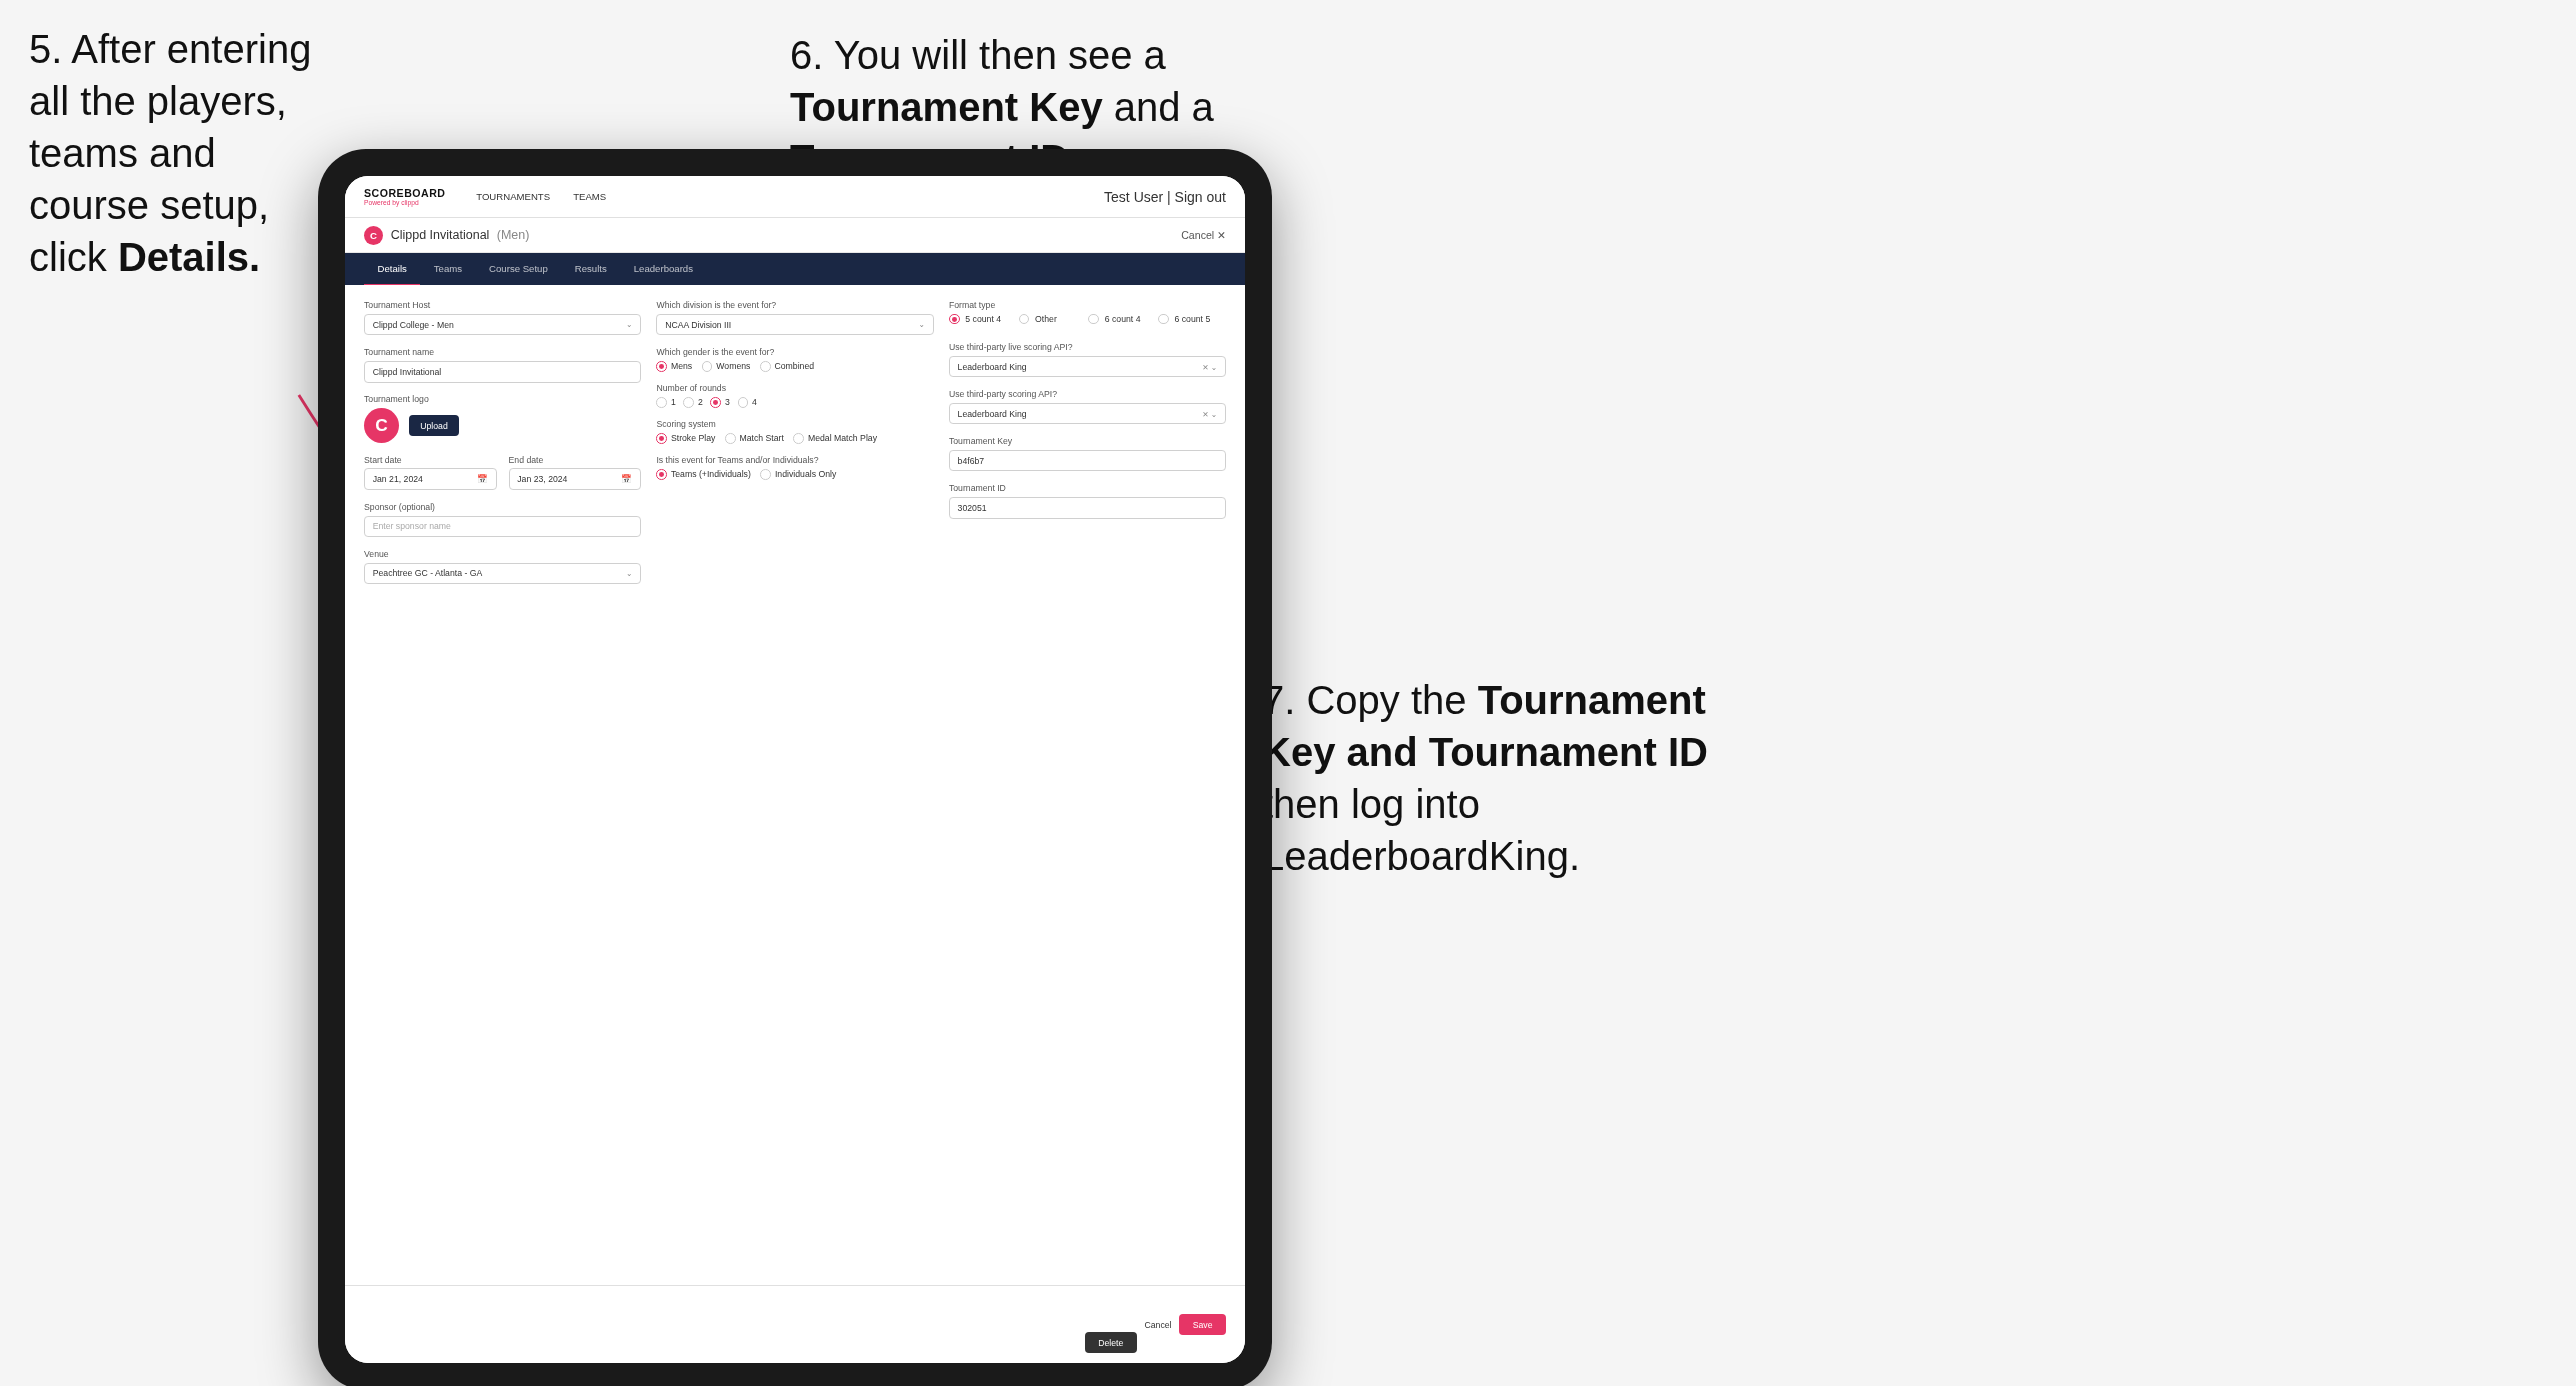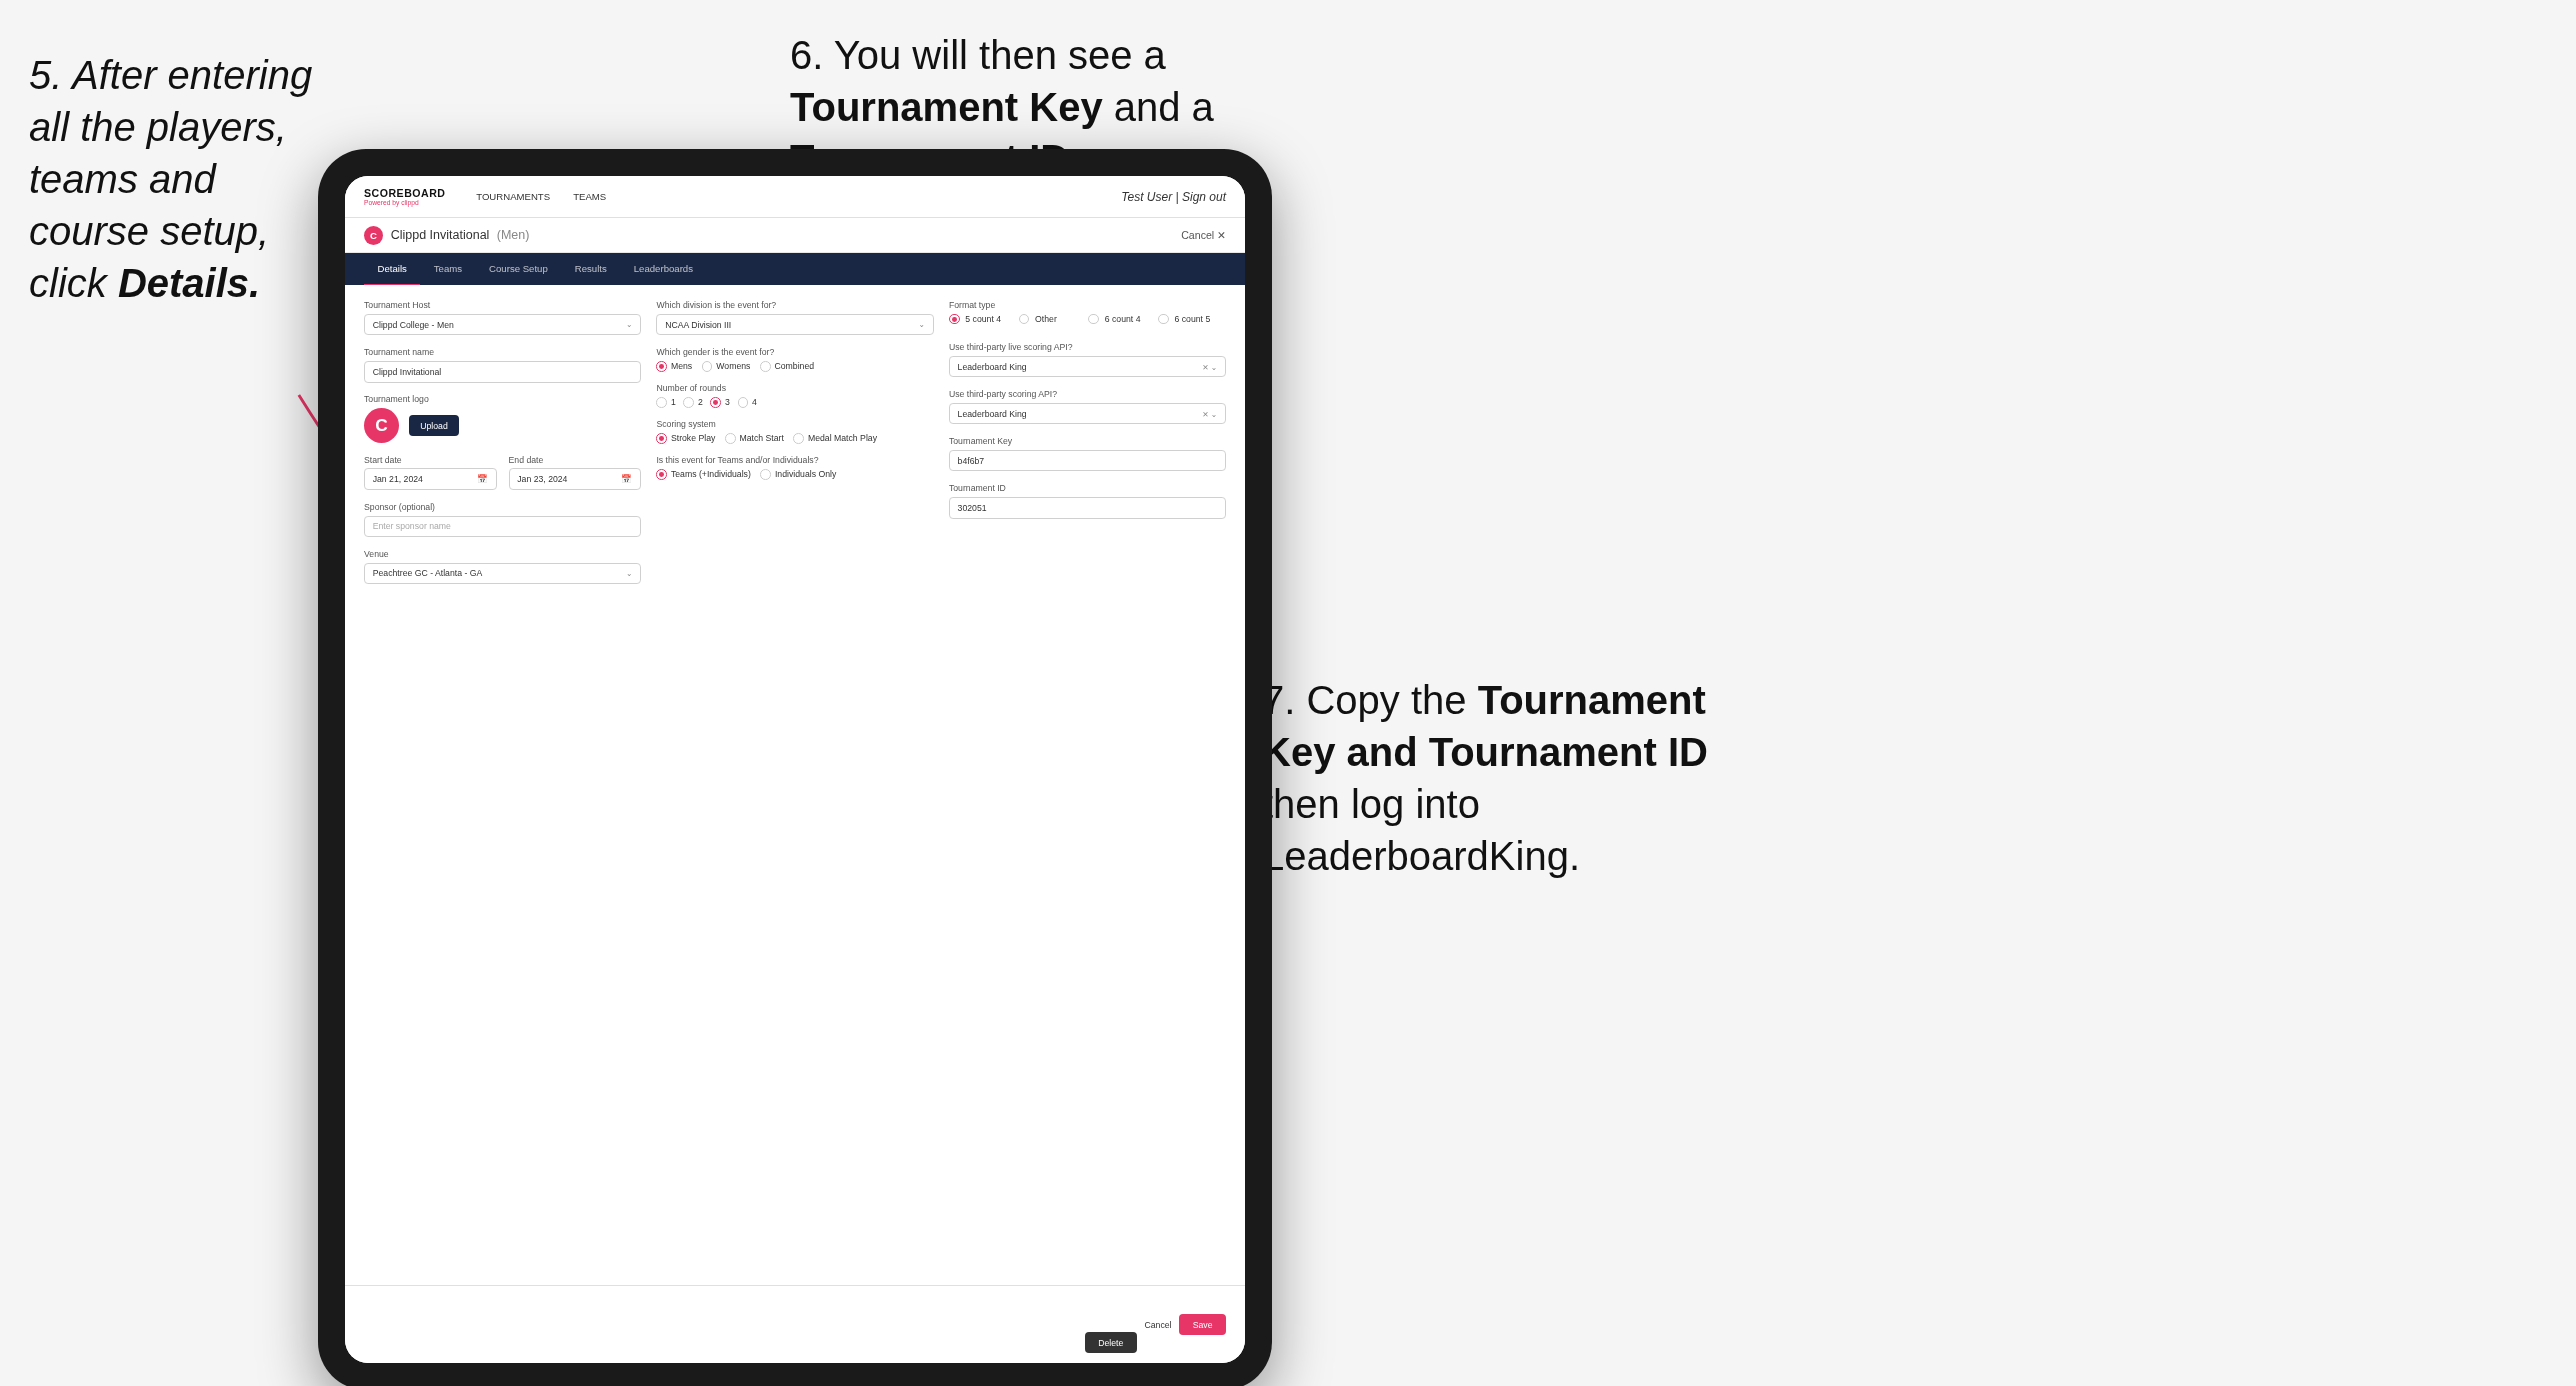--- a/index.html
+++ b/index.html
@@ -15,24 +15,23 @@
     
     .annotation {
       position: absolute;
       font-size: 40px;
       line-height: 1.3;
       color: #111;
     }
     .annotation strong { font-weight: 700; }
 
     .annotation-left {
-      top: 49px;
+      top: 23px;
       left: 29px;
       width: 289px;
-      font-style: italic;
     }
 
     .annotation-top-right {
       top: 29px;
       left: 790px;
       width: 559px;
     }
 
     .annotation-bottom-right {
       top: 674px;
@@ -103,23 +102,22 @@
     .nav-link {
       font-size: 9.6px;
       color: #333;
       font-weight: 500;
       cursor: pointer;
     }
 
     .nav-spacer { flex: 1; }
 
     .nav-user {
-      font-size: 12px;
-      color: #333;
-      font-style: italic;
+      font-size: 14px;
+      color: #333;
     }
 
     
     .page-header {
       padding: 7.7px 19px;
       display: flex;
       align-items: center;
       border-bottom: 1px solid #e8e8e8;
       background: #fff;
     }

